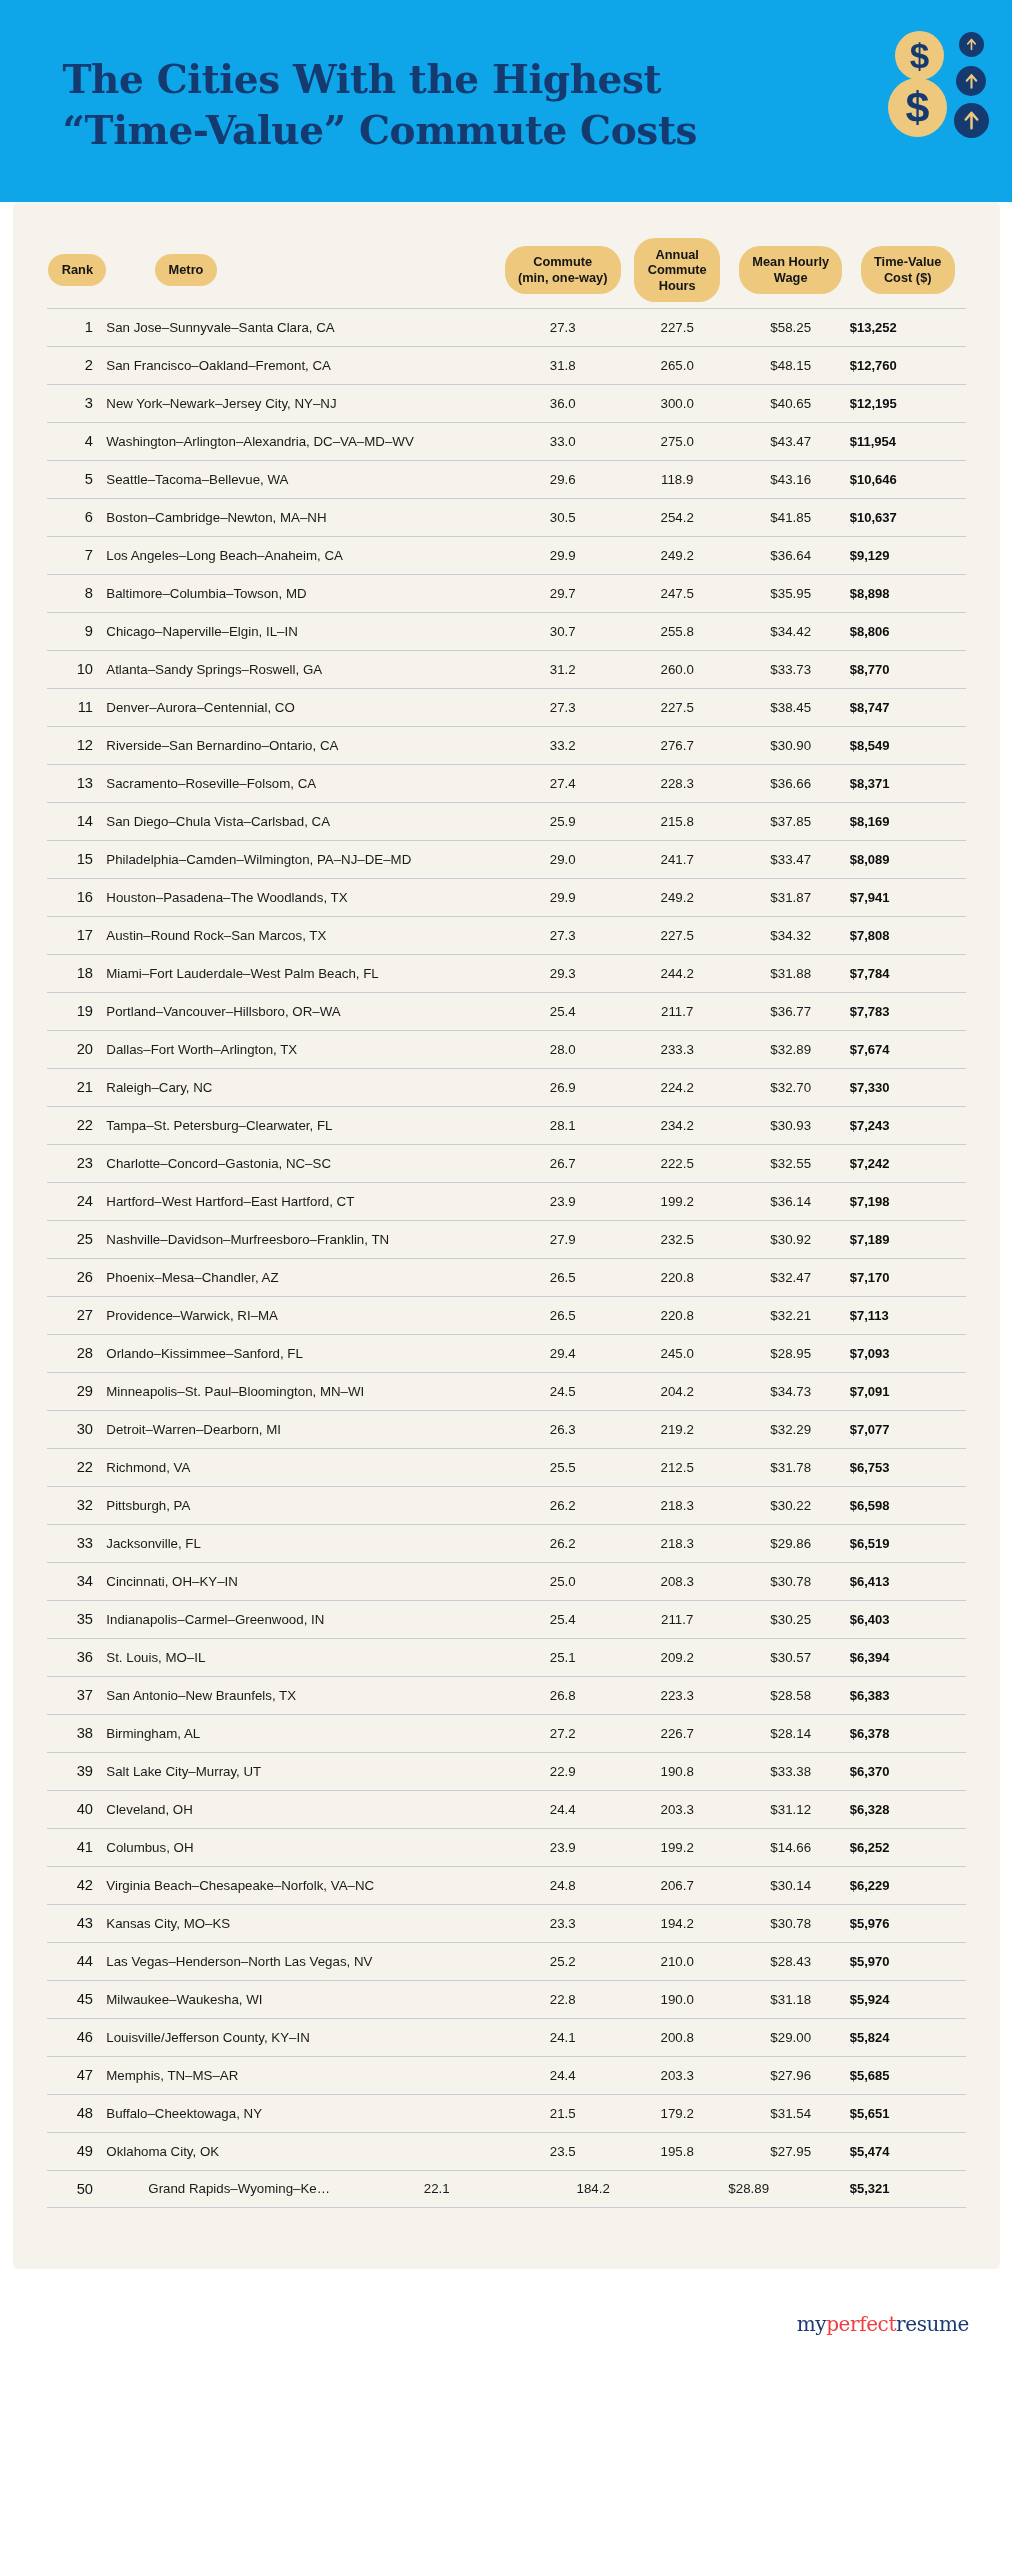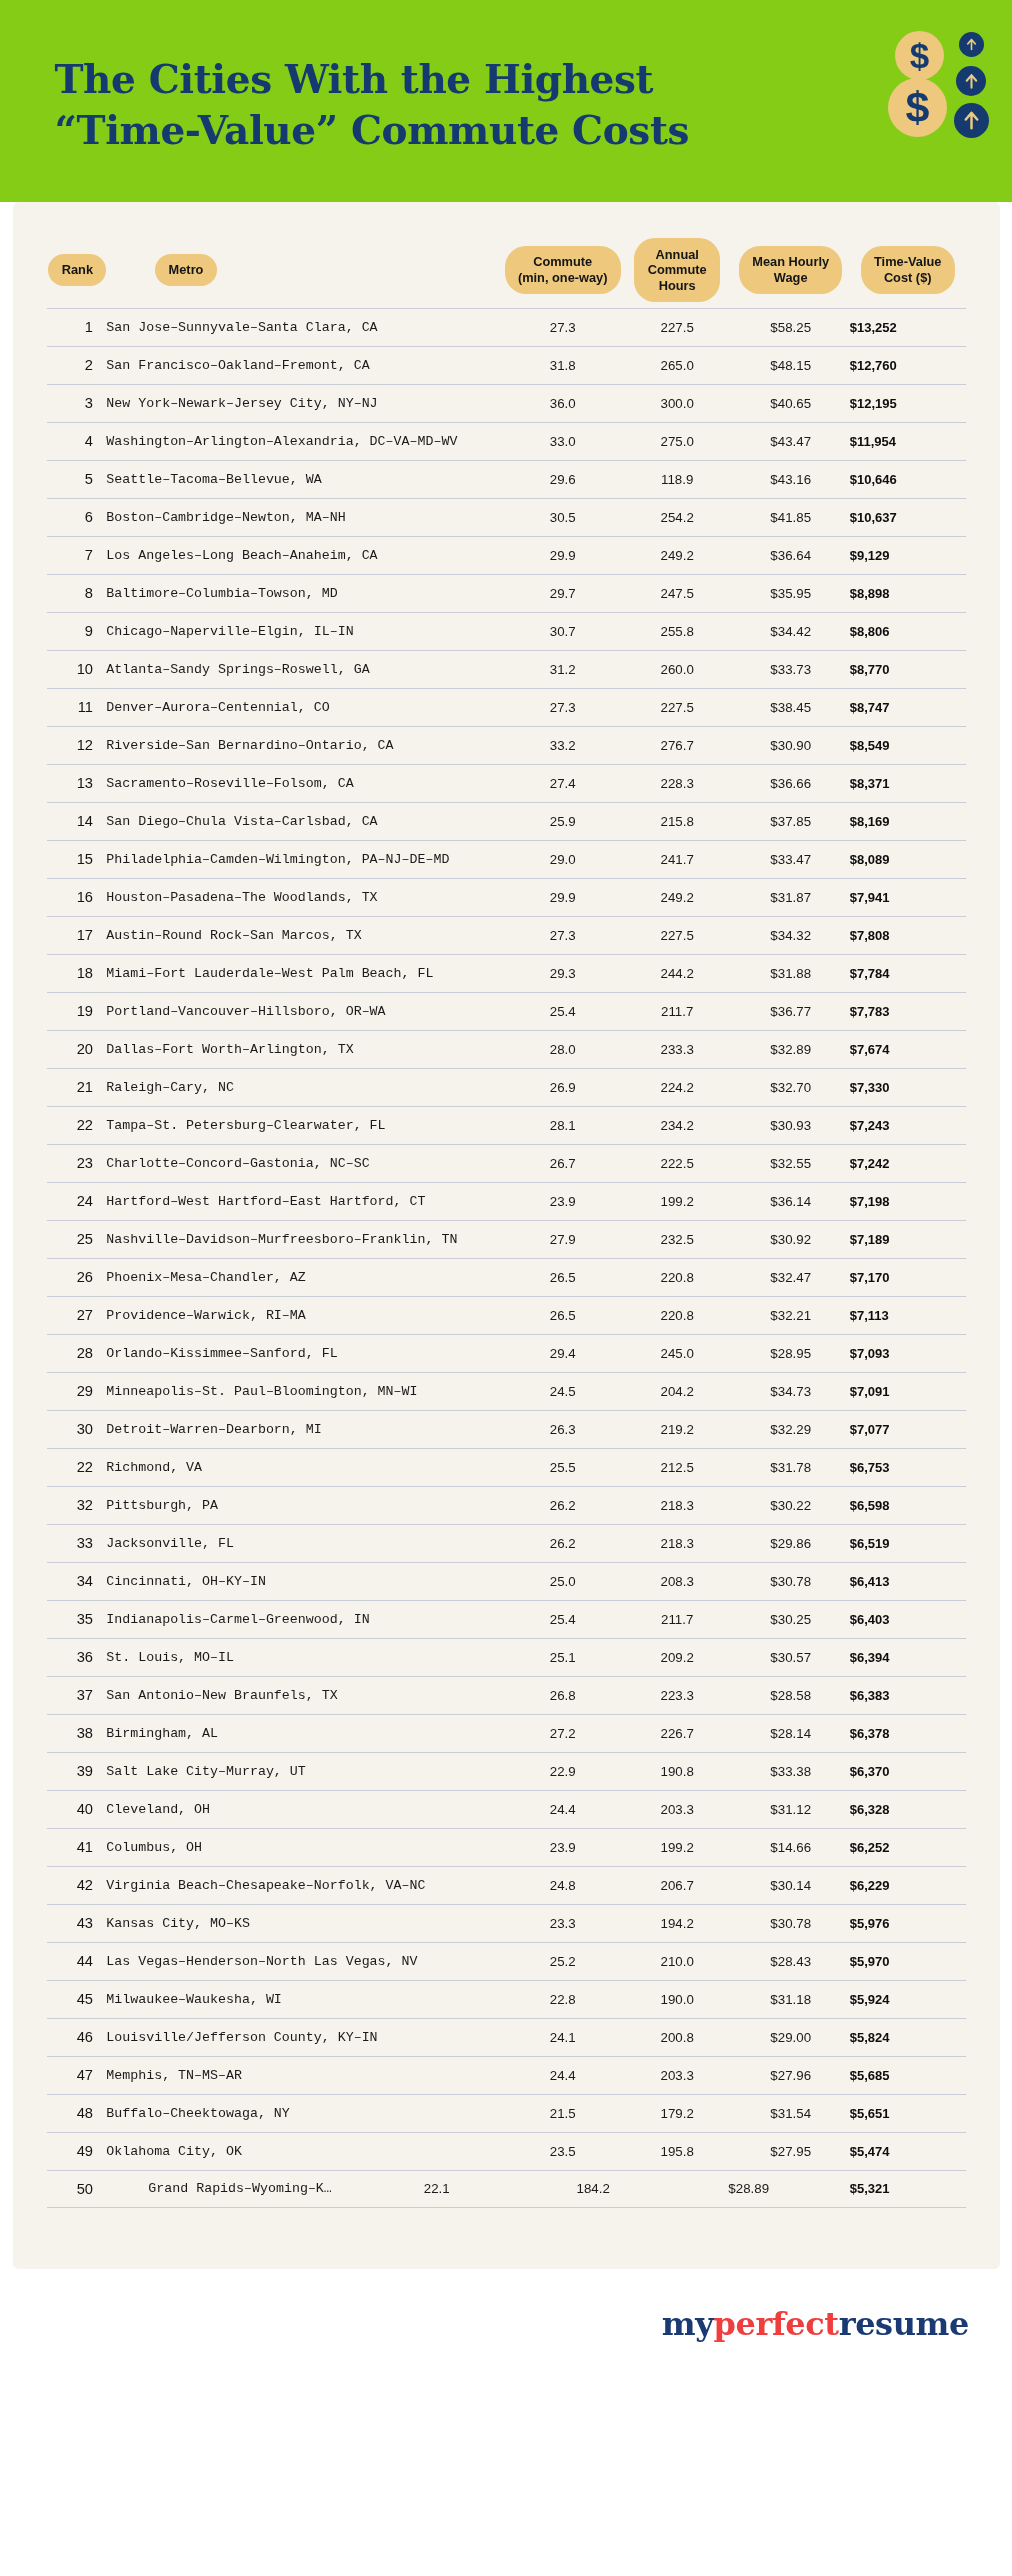--- a/index.html
+++ b/index.html
@@ -19,22 +19,22 @@
     width: 1013px;
     min-height: 2576px;
     background: #ffffff;
     overflow: hidden;
   }
 
   
   .header {
     position: relative;
     height: 202px;
-    background: #84cc16;
-    padding: 0 26px;
+    background: #0ea5e9;
+    padding: 0 34px;
     display: flex;
     align-items: center;
   }
 
   .title-block {
     position: relative;
     z-index: 3;
     padding-left: 28.5px;
     padding-top: 7.6px;
   }
@@ -153,21 +153,20 @@
     color: #141414;
   }
 
   .cell-metro {
     text-align: left;
     font-size: 13.3px;
     color: #1a1a1a;
     white-space: nowrap;
     overflow: hidden;
     text-overflow: ellipsis;
-    font-family: Liberation Mono, monospace;
   }
 
   .cell-num {
     text-align: center;
     font-size: 13.3px;
     color: #1a1a1a;
   }
 
   .cell-cost {
     text-align: left;
@@ -181,22 +180,22 @@
     height: 110px;
     background: #ffffff;
     display: flex;
     align-items: center;
     justify-content: flex-end;
     padding-right: 44px;
   }
 
   .logo {
     font-family: "DejaVu Serif", "Liberation Serif", serif;
-    font-weight: bold;
-    font-size: 32px;
+    font-weight: normal;
+    font-size: 20px;
     letter-spacing: -0.4px;
     white-space: nowrap;
   }
   .logo .nav { color: #1b3a73; }
   .logo .red { color: #f03e3e; }
 </style>
 </head>
 <body>
 
 <div class="page">

